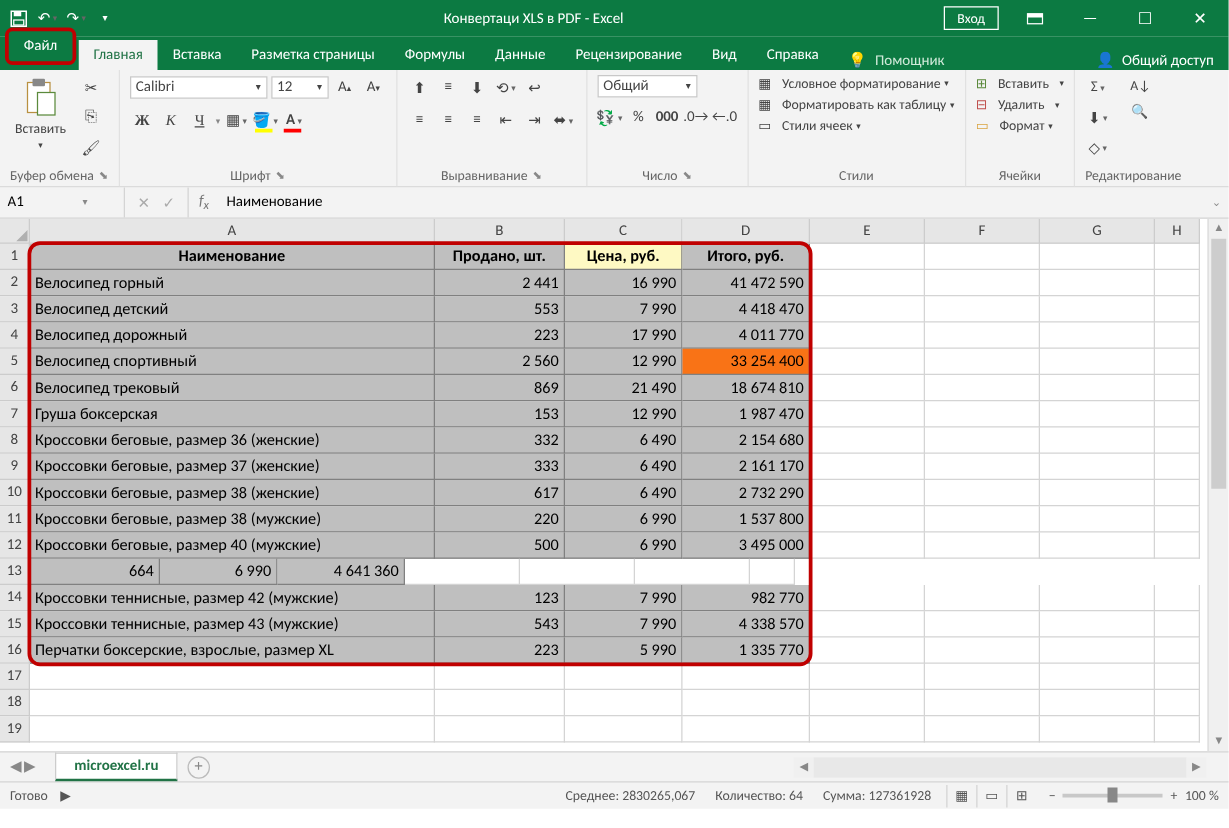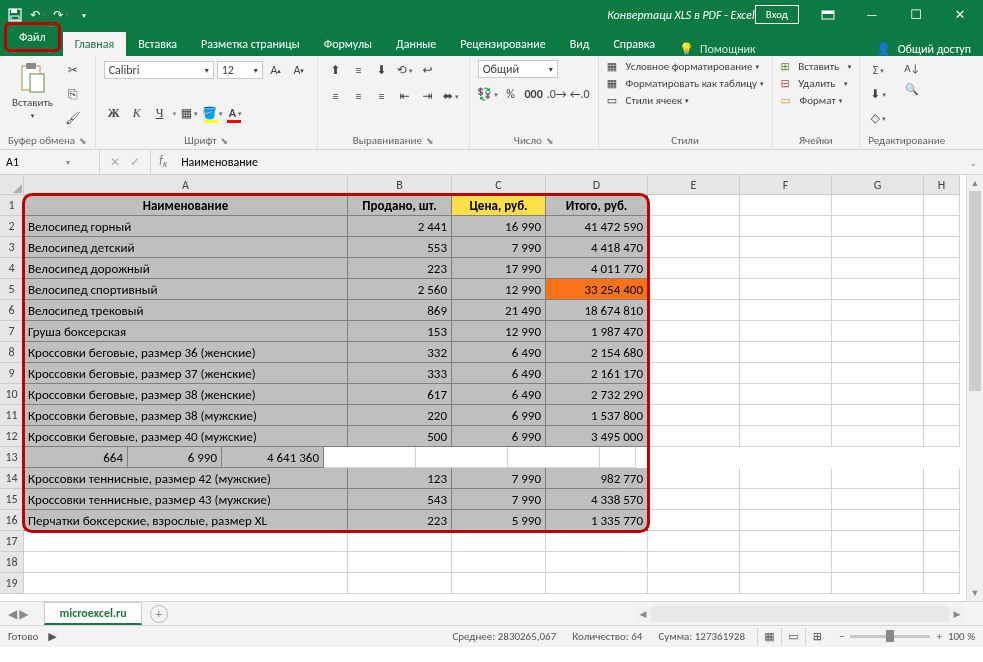--- a/index.html
+++ b/index.html
@@ -1,20 +1,20 @@
 <!DOCTYPE html>
 <html><head>
 <meta charset="utf-8">
 <style>
 * { margin:0; padding:0; box-sizing:border-box; font-family:'Segoe UI',Calibri,Arial,sans-serif; }
 body { background:#fff; overflow:hidden; width:983px; height:662px; position:relative; }
 .titlebar { background:#0c7a42; height:29px; display:flex; align-items:center; color:#fff; font-size:12px; }
 .qat { display:flex; align-items:center; gap:1px; padding:0 4px; }
 .qat span, .qat .ic { width:22px; height:22px; display:flex; align-items:center; justify-content:center; cursor:pointer; }
-.wintitle { flex:1; text-align:right; font-size:12px;font-style:italic; }
+.wintitle { flex:1; text-align:center; font-size:12px; }
 .winbtns { display:flex; align-items:center; gap:2px; padding-right:2px; }
 .winbtns .vhod { border:1px solid #fff; padding:2px 10px; font-size:11px; margin-right:6px; }
 .winbtns span { width:42px; height:29px; display:flex; align-items:center; justify-content:center; font-size:13px; }
 .tabs { background:#0c7a42; height:27px; display:flex; align-items:flex-end; color:#fff; font-size:12px; }
 .tab { padding:5px 12px 5px; cursor:pointer; }
 .tab.file { background:#0c7a42; border:3px solid #c00000; border-radius:6px; margin:0 2px 4px 4px; }
 .tab.active { background:#f3f3f3; color:#217346; }
 .share { margin-left:auto; display:flex; align-items:center; gap:6px; padding-right:12px; color:#fff; }
 .help { display:flex; align-items:center; gap:6px; padding:0 12px; color:#d0ead9; }
 .ribbon { background:#f3f3f3; border-bottom:1px solid #d4d4d4; height:94px; display:flex; font-size:11px; color:#444; }
@@ -140,21 +140,21 @@
         <span class="ibtn">🖌</span>
       </div>
     </div>
     <div class="glabel">
         <span>Буфер обмена</span>
         <span class="dlaunch">⬊</span>
       </div>
   </div>
 
   <div class="group">
-    <div class="gbody icol" style="gap:23px">
+    <div class="gbody icol" style="gap:6px">
       <div class="irow">
         <div class="sel" style="width:110px">
             <span>Calibri</span>
             <span style="margin-left:auto;font-size:8px">▾</span>
           </div>
         <div class="sel small">
             <span>12</span>
             <span style="margin-left:auto;font-size:8px">▾</span>
           </div>
         <span class="ibtn">A<sup style="font-size:7px">▴</sup></span>
@@ -313,21 +313,21 @@
       <div class="rh">15</div>
       <div class="rh">16</div>
       <div class="rh">17</div>
       <div class="rh">18</div>
       <div class="rh">19</div>
     </div>
   <div class="cells" id="cells">
       <div class="row">
         <div class="cell hd c" style="width: 324px; background: rgb(191, 191, 191); border-right: 1px solid rgb(128, 128, 128); border-bottom: 1px solid rgb(128, 128, 128);">Наименование</div>
         <div class="cell hd c" style="width: 104px; background: rgb(191, 191, 191); border-right: 1px solid rgb(128, 128, 128); border-bottom: 1px solid rgb(128, 128, 128);">Продано, шт.</div>
-        <div class="cell hd c" style="width: 94px; background: #fde047; border-right: 1px solid rgb(128, 128, 128); border-bottom: 1px solid rgb(128, 128, 128);">Цена, руб.</div>
+        <div class="cell hd c" style="width: 94px; background: #fef9c3; border-right: 1px solid rgb(128, 128, 128); border-bottom: 1px solid rgb(128, 128, 128);">Цена, руб.</div>
         <div class="cell hd c" style="width: 102px; background: rgb(191, 191, 191); border-right: 1px solid rgb(128, 128, 128); border-bottom: 1px solid rgb(128, 128, 128);">Итого, руб.</div>
         <div class="cell" style="width: 92px;"></div>
         <div class="cell" style="width: 92px;"></div>
         <div class="cell" style="width: 92px;"></div>
         <div class="cell" style="width: 36px;"></div>
       </div>
       <div class="row">
         <div class="cell" style="width: 324px; background: rgb(191, 191, 191); border-right: 1px solid rgb(128, 128, 128); border-bottom: 1px solid rgb(128, 128, 128);">Велосипед горный</div>
         <div class="cell r" style="width: 104px; background: rgb(191, 191, 191); border-right: 1px solid rgb(128, 128, 128); border-bottom: 1px solid rgb(128, 128, 128);">2 441</div>
         <div class="cell r" style="width: 94px; background: rgb(191, 191, 191); border-right: 1px solid rgb(128, 128, 128); border-bottom: 1px solid rgb(128, 128, 128);">16 990</div>

